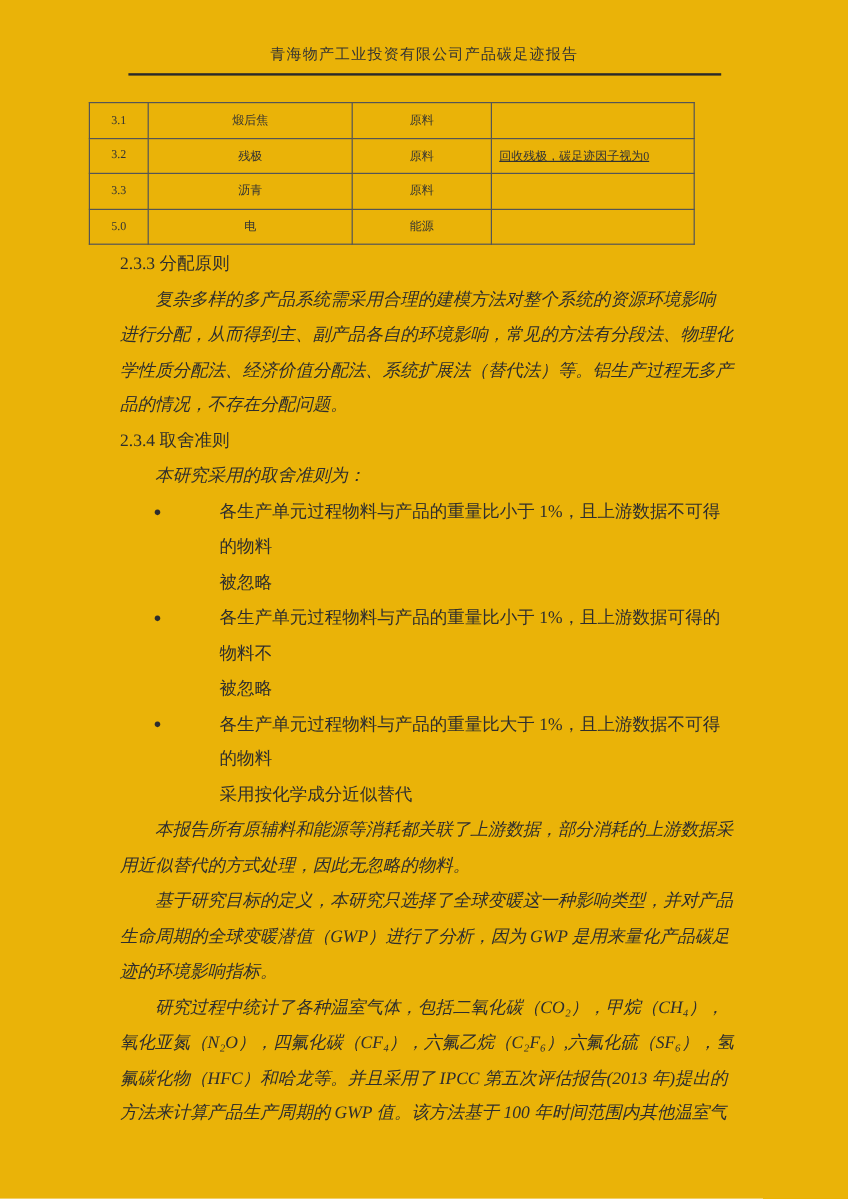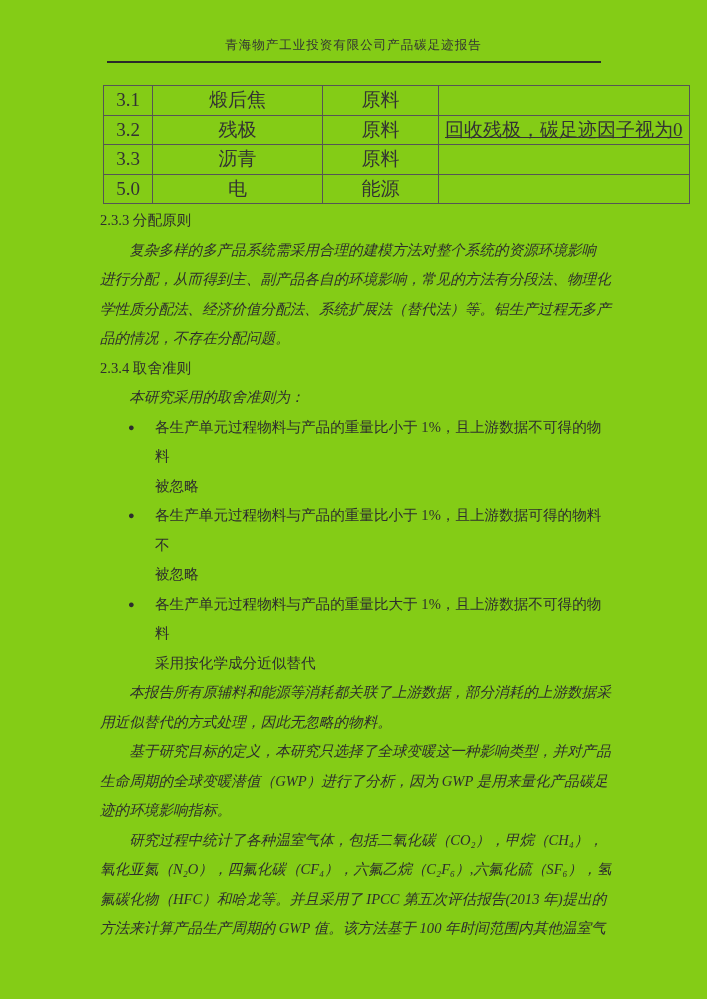--- a/index.html
+++ b/index.html
@@ -1,41 +1,41 @@
 <!DOCTYPE html>
 <html><head>
 <meta charset="utf-8">
 <style>
   html, body { margin: 0; padding: 0; background: #ffffff; }
   .page {
     position: relative;
     width: 707px;
     height: 999px;
-    background: #84cc16;
+    background: #eab308;
     font-family: "Liberation Serif", "DejaVu Serif", serif;
     color: #2e2e2e;
     overflow: hidden;
   }
   .header-title {
     padding-top: 37px;
     text-align: center;
     font-size: 12.5px;
     letter-spacing: 1px;
     color: #333333;
   }
   .header-rule {
     width: 494px;
     height: 2px;
     background: #2a2a2a;
     margin: 7px auto 0 auto;
   }
   table.materials {
     border-collapse: collapse;
-    margin: 22px 0 0 103px;
-    font-size: 19px;
+    margin: 22px 0 0 74px;
+    font-size: 10px;
     color: #333333;
     table-layout: fixed;
     padding-left: 27px;
   }
   table.materials td {
     border: 1px solid #555555;
     height: 28.6px;
     padding: 0 6px;
     overflow: hidden;
     white-space: nowrap;
@@ -46,21 +46,21 @@
     margin: 2px 95px 0 100px;
     width: 512px;
     font-size: 14.6px;
     line-height: 29.5px;
     color: #2e2e2e;
   }
   .h { white-space: pre-line; }
   .para { white-space: pre-line; font-style: italic; }
   .bullet { display: flex; padding-left: 28px; }
   .dot { width: 27px; flex: none; font-size: 11px; }
-  .btext { flex: 1; white-space: pre-line; }
+  .btext { flex: 1; white-space: pre-line; margin-left: 28px; }
 </style>
 </head>
 <body>
 
 <div class="page">
 
   <div class="header-title">青海物产工业投资有限公司产品碳足迹报告</div>
   <div class="header-rule"></div>
 
   <table class="materials">

